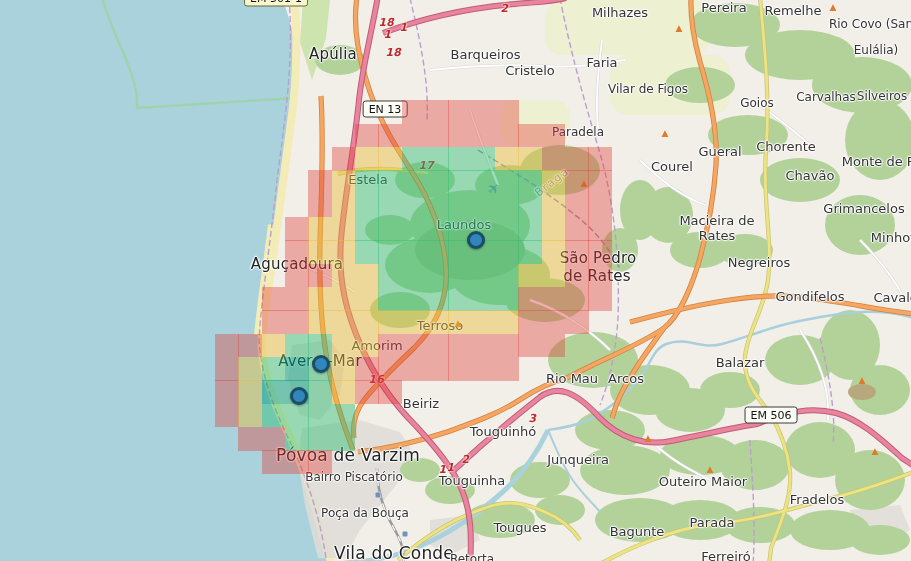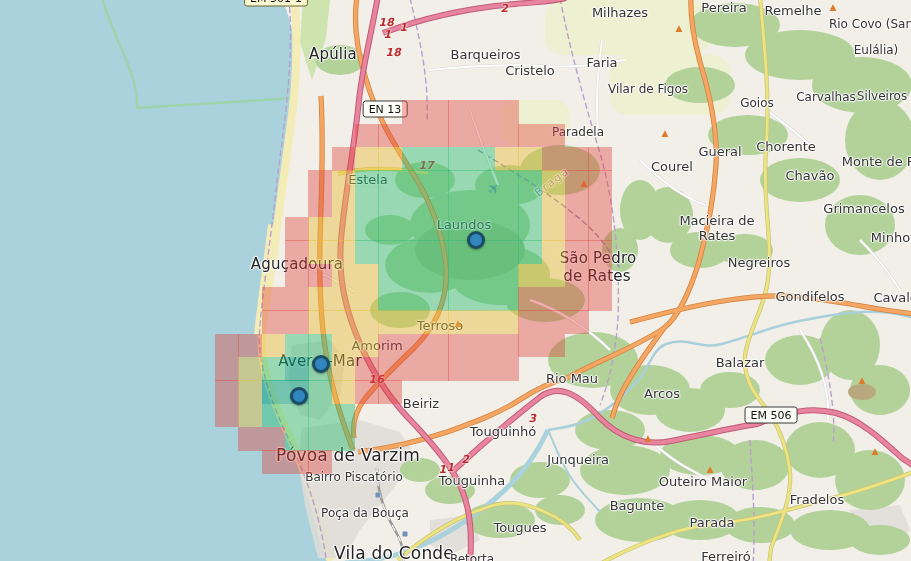--- a/index.html
+++ b/index.html
@@ -217,30 +217,30 @@
       <div class="lbl" style="left: 903px; top: 297px; font-size: 13px;">Cavalões</div>
       <div class="lbl" style="left: 368px; top: 179px; font-size: 13px;">Estela</div>
       <div class="lbl" style="left: 464px; top: 224px; font-size: 13px;">Laundos</div>
       <div class="lbl big" style="left: 598px; top: 258px; font-size: 15px;">São Pedro</div>
       <div class="lbl big" style="left: 597px; top: 276px; font-size: 15px;">de Rates</div>
       <div class="lbl big" style="left: 297px; top: 264px; font-size: 15px;">Aguçadoura</div>
       <div class="lbl" style="left: 440px; top: 325px; font-size: 13px;">Terroso</div>
       <div class="lbl" style="left: 377px; top: 345px; font-size: 13px;">Amorim</div>
       <div class="lbl big" style="left: 320px; top: 361px; font-size: 15px;">Aver-o-Mar</div>
       <div class="lbl" style="left: 564px; top: 378px; font-size: 13px; padding-left: 16px;">Rio Mau</div>
-      <div class="lbl" style="left: 626px; top: 393px; font-size: 13px; margin-left: 36px;">Arcos</div>
+      <div class="lbl" style="left: 626px; top: 378px; font-size: 13px;">Arcos</div>
       <div class="lbl" style="left: 740px; top: 362px; font-size: 13px;">Balazar</div>
       <div class="lbl" style="left: 421px; top: 403px; font-size: 13px;">Beiriz</div>
       <div class="lbl" style="left: 503px; top: 431px; font-size: 13px;">Touguinhó</div>
       <div class="lbl" style="left: 578px; top: 459px; font-size: 13px;">Junqueira</div>
       <div class="lbl big" style="left: 348px; top: 455px; font-size: 17px;">Póvoa de Varzim</div>
       <div class="lbl" style="left: 472px; top: 480px; font-size: 13px;">Touguinha</div>
       <div class="lbl" style="left: 354px; top: 477px; font-size: 12px;">Bairro Piscatório</div>
       <div class="lbl" style="left: 703px; top: 481px; font-size: 13px;">Outeiro Maior</div>
-      <div class="lbl" style="left: 637px; top: 505px; font-size: 13px;">Bagunte</div>
+      <div class="lbl" style="left: 637px; top: 531px; font-size: 13px;">Bagunte</div>
       <div class="lbl" style="left: 817px; top: 499px; font-size: 13px;">Fradelos</div>
       <div class="lbl" style="left: 365px; top: 513px; font-size: 12px;">Poça da Bouça</div>
       <div class="lbl" style="left: 520px; top: 527px; font-size: 13px;">Tougues</div>
       <div class="lbl" style="left: 712px; top: 522px; font-size: 13px;">Parada</div>
       <div class="lbl" style="left: 726px; top: 556px; font-size: 13px;">Ferreiró</div>
       <div class="lbl big" style="left: 394px; top: 553px; font-size: 17px;">Vila do Conde</div>
       <div class="lbl" style="left: 472px; top: 559px; font-size: 12px;">Retorta</div>
       <div class="lbl rot" style="left: 552px; top: 182px; font-size: 11px; transform: translate(-50%, -50%) rotate(-38deg);">Braga</div>
       <div class="shield em" style="left: 276px; top: -2px;">EM 501-1</div>
       <div class="shield en" style="left: 385px; top: 109px;">EN 13</div>

